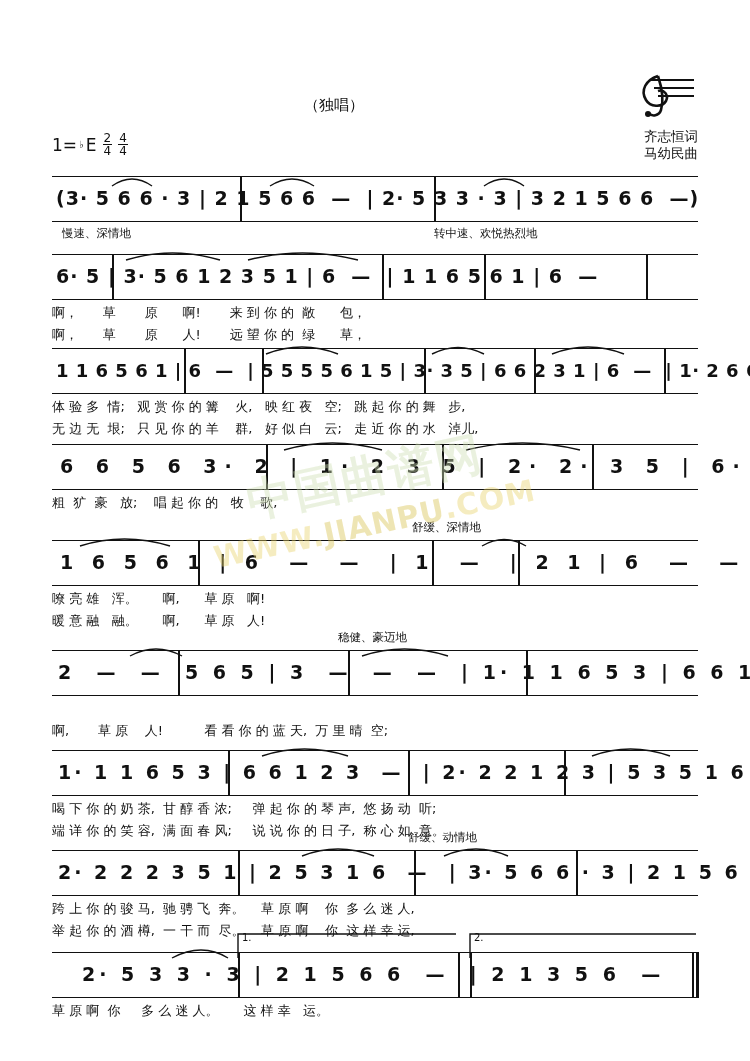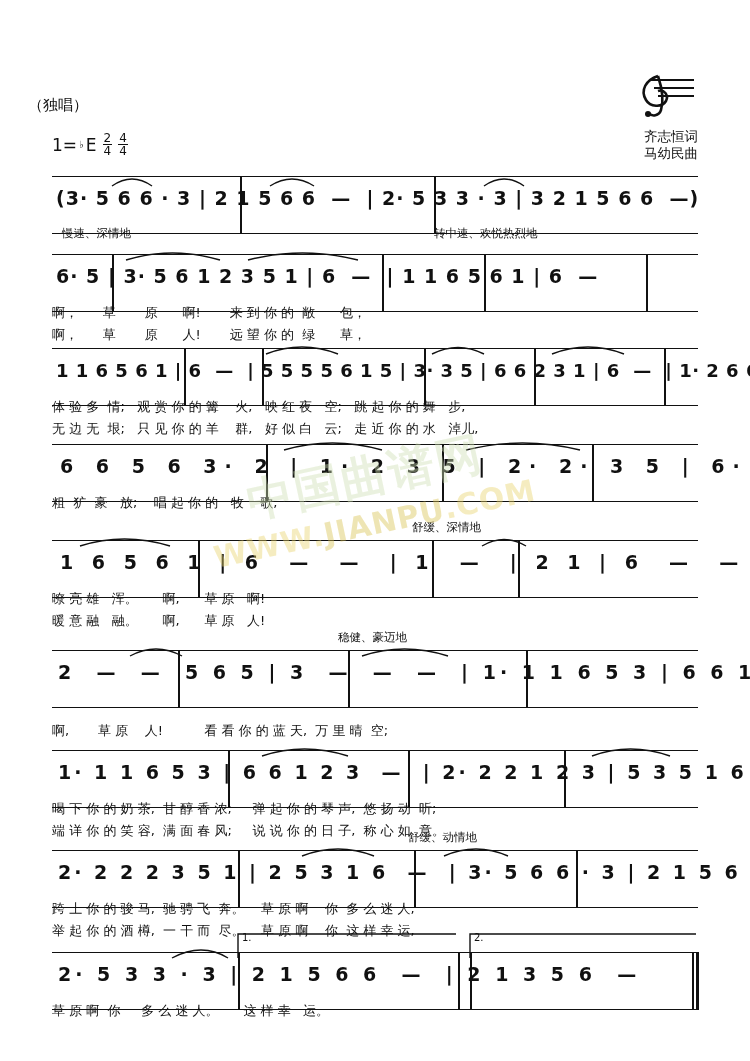--- a/index.html
+++ b/index.html
@@ -13,22 +13,22 @@
   }
   .page{position:relative;width:750px;height:1061px;}
 
   
   .title{
     position:absolute;top:56px;left:0;width:750px;text-align:center;
     font-size:26px;font-weight:bold;letter-spacing:2px;
     font-family:"DejaVu Sans", sans-serif;
   }
   .subtitle{
-    position:absolute;top:96px;left:0;width:668px;
-    font-size:15px;font-family:"DejaVu Sans", sans-serif;padding-left:28px;
+    position:absolute;top:96px;left:0;width:668px;text-align:center;
+    font-size:15px;font-family:"DejaVu Sans", sans-serif;
   }
   .composer{
     position:absolute;top:128px;right:52px;text-align:left;
     font-size:13.5px;line-height:17px;font-family:"DejaVu Sans", sans-serif;
   }
   .clef{
     position:absolute;top:70px;right:52px;width:70px;height:52px;
   }
   .keysig{
     position:absolute;top:132px;left:52px;
@@ -36,21 +36,21 @@
     display:flex;align-items:center;gap:2px;
   }
   .keysig .sup{font-size:10px;vertical-align:super;}
   .meter{display:inline-block;text-align:center;font-size:12px;line-height:12px;margin-left:4px;}
   .meter span{display:block;}
   .meter .num{border-bottom:1px solid #111;padding:0 1px;}
 
   
   .system{position:absolute;left:52px;width:646px;}
   .line{
-    position:relative;height:58px;
+    position:relative;height:46px;
     border-top:1.6px solid #111;border-bottom:1.6px solid #111;
     box-sizing:border-box;
   }
   .line .bar{
     position:absolute;top:-1px;bottom:-1px;width:1.6px;background:#111;
   }
   .notes{
     position:absolute;top:6px;left:0;right:0;height:30px;
     display:flex;align-items:center;
     font-family:"DejaVu Sans", sans-serif;
@@ -252,21 +252,21 @@
     <div class="lyrics lyr2">举 起 你 的 酒 樽,  一 干 而  尽。    草 原 啊    你  这 样 幸 运,</div>
   </div>
 
   <div class="system" style="top:952px;">
     <div class="line">
       <div class="bar" style="left:186px;"></div>
       <div class="bar" style="left:406px;"></div>
       <div class="bar" style="left:418px;"></div>
       <div class="bar" style="left:640px;"></div>
       <div class="bar" style="left:644px;width:3px;"></div>
-      <div class="notes" style="padding-left:6px;letter-spacing:4px;">2· 5 3 3 · 3 | 2 1 5 6 6  —  | 2 1 3 5 6  —</div>
+      <div class="notes" style="padding-left:6px;letter-spacing:4px;margin-left:24px;">2· 5 3 3 · 3 | 2 1 5 6 6  —  | 2 1 3 5 6  —</div>
     </div>
     <svg class="overlay" style="top:-22px;height:30px;">
       <path d="M186 28 L186 4 L404 4" fill="none" stroke="#111" stroke-width="1.4"></path>
       <path d="M418 28 L418 4 L644 4" fill="none" stroke="#111" stroke-width="1.4"></path>
       <path d="M120 28 Q150 12 176 28" fill="none" stroke="#111" stroke-width="1.4"></path>
     </svg>
     <div class="expr" style="top:-20px;left:190px;font-size:10px;">1.</div>
     <div class="expr" style="top:-20px;left:422px;font-size:10px;">2.</div>
     <div class="lyrics lyr1">草 原 啊  你     多 么 迷 人。      这 样 幸   运。</div>
   </div>

